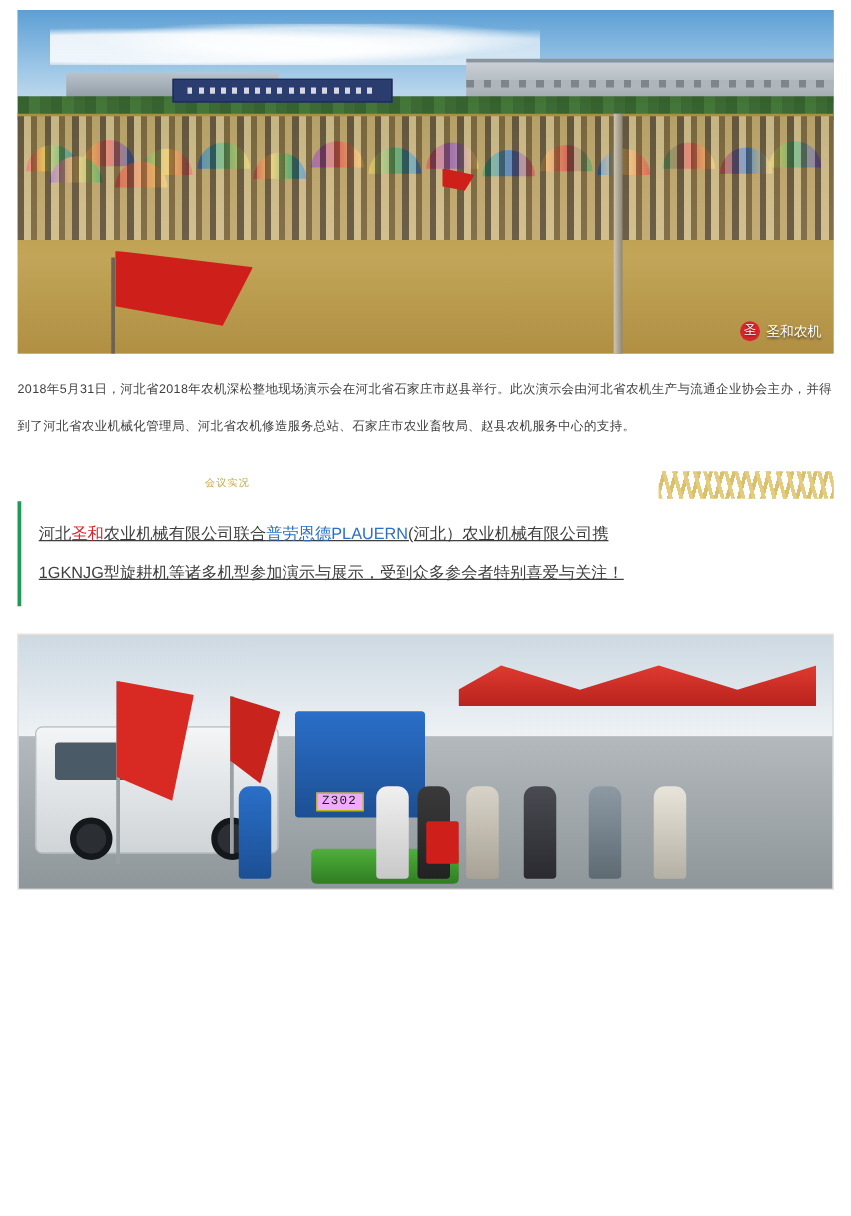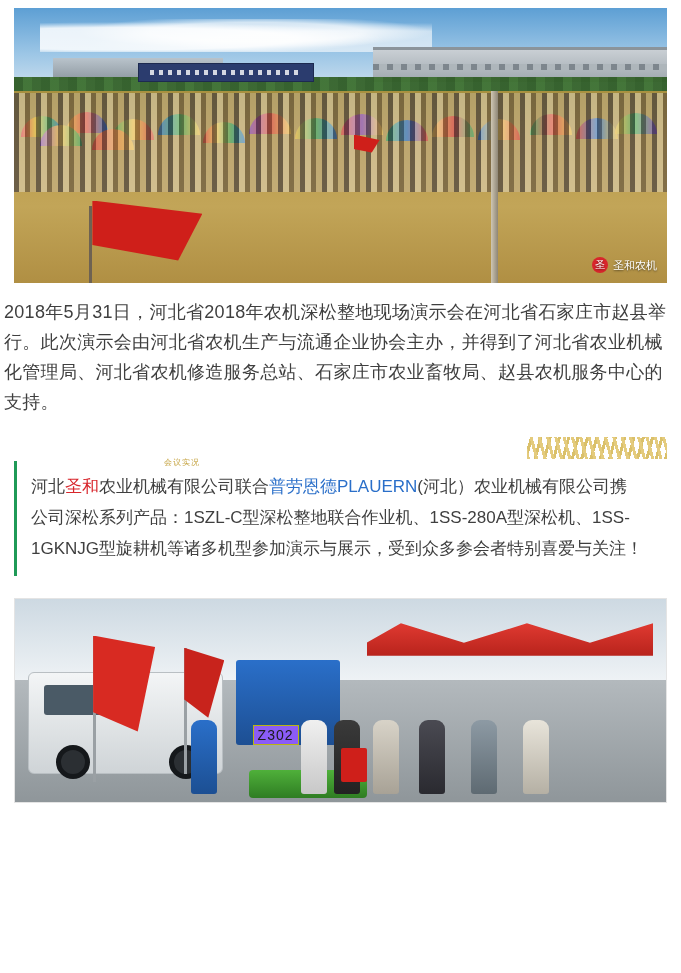--- a/index.html
+++ b/index.html
@@ -97,35 +97,35 @@
   }
   .watermark .wm-badge {
     width: 16px; height: 16px; border-radius: 50%;
     background: #d8262c; color: #fff;
     font-size: 10px; line-height: 16px; text-align: center;
   }
 
   
   .para {
     color: #3f3f3f;
-    font-size: 18px;
+    font-size: 10px;
     line-height: 30px;
     letter-spacing: .3px;
-    margin: 14px 14px 0 4px;
+    margin: 14px 14px 0 14px;
   }
   .para.indent { text-indent: 30px; }
 
   
   .wheat-divider {
     margin: 20px 14px 0 14px;
     height: 22px;
     position: relative;
   }
   .wheat-divider .label {
-    position: absolute; top: 20px;
+    position: absolute; top: 4px;
     color: #c8a84b; font-size: 8px; letter-spacing: 1px;
   }
   .wheat-divider.left .label { left: 150px; }
   .wheat-divider.right .label { right: 150px; }
   .wheat {
     position: absolute; top: 0; height: 22px; width: 140px;
     background:
       repeating-linear-gradient(75deg, #e3c977 0 3px, rgba(255,255,255,0) 3px 8px),
       repeating-linear-gradient(-75deg, #d9bd63 0 3px, rgba(255,255,255,0) 3px 9px);
     opacity: .95;
@@ -134,22 +134,23 @@
   .wheat.r { right: 0; }
 
   .quote-box {
     margin: 2px 14px 0 14px;
     border-left: 3px solid #1f9a57;
     padding: 10px 8px 12px 14px;
   }
   .quote-box p {
     margin: 0;
     color: #3f3f3f;
-    font-size: 17px;
+    font-size: 13px;
     line-height: 31px;
+    text-decoration: underline;
   }
   .em-red { color: #d8262c; }
   .em-blue { color: #2a6fc9; }
 
   
   .bottom-photo {
     position: relative;
     width: 653px;
     height: 205px;
     margin: 22px auto 0 auto;
@@ -171,23 +172,24 @@
   }
   .bp-van .win { position: absolute; left: 8%; top: 12%; width: 46%; height: 30%; background: #4a5a66; border-radius: 3px; }
   .bp-wheel { position: absolute; bottom: -6px; width: 34px; height: 34px; border-radius: 50%; background: #2b2f33; border: 5px solid #15181b; }
   .bp-machine {
     position: absolute; left: 34%; top: 30%; width: 16%; height: 42%;
     background: linear-gradient(#2a6fc9, #1d4f93);
     border-radius: 3px;
   }
   .bp-plate {
     position: absolute; left: 36.5%; top: 62%;
-    background: #8b5cf6; color: #1b1b1b;
-    font-size: 14px; padding: 1px 4px; letter-spacing: 1px;
+    background: #f0abfc; color: #1b1b1b;
+    font-size: 10px; padding: 1px 4px; letter-spacing: 1px;
     border: 1px solid #b9b510;
+    font-family: Liberation Mono, monospace;
   }
   .bp-green {
     position: absolute; left: 36%; bottom: 2%; width: 18%; height: 14%;
     background: linear-gradient(#4fb03a, #2f7d23); border-radius: 4px;
   }
   .bp-person {
     position: absolute; bottom: 4%; width: 26px; height: 74px;
     border-radius: 9px 9px 3px 3px;
   }
   .bp-bag {
@@ -256,21 +258,20 @@
 
   <div class="wheat-divider left">
     <div class="wheat r"></div>
     <span class="label">会议实况</span>
   </div>
 
   <div class="quote-box">
     <p>
       <span>河北</span><span class="em-red">圣和</span><span>农业机械有限公司联合</span><span class="em-blue">普劳恩德PLAUERN</span><span>(河北）农业机械有限公司携</span>
     </p>
-    <p>公司深松系列产品：1SZL-C型深松整地联合作业机、1SS-280A型深松机、1SS-</p>
     <p>1GKNJG型旋耕机等诸多机型参加演示与展示，受到众多参会者特别喜爱与关注！</p>
   </div>
 
 
 
   <div class="bottom-photo">
     <div class="bp-sky"></div>
     <div class="bp-tent"></div>
     <div class="bp-ground"></div>
 

